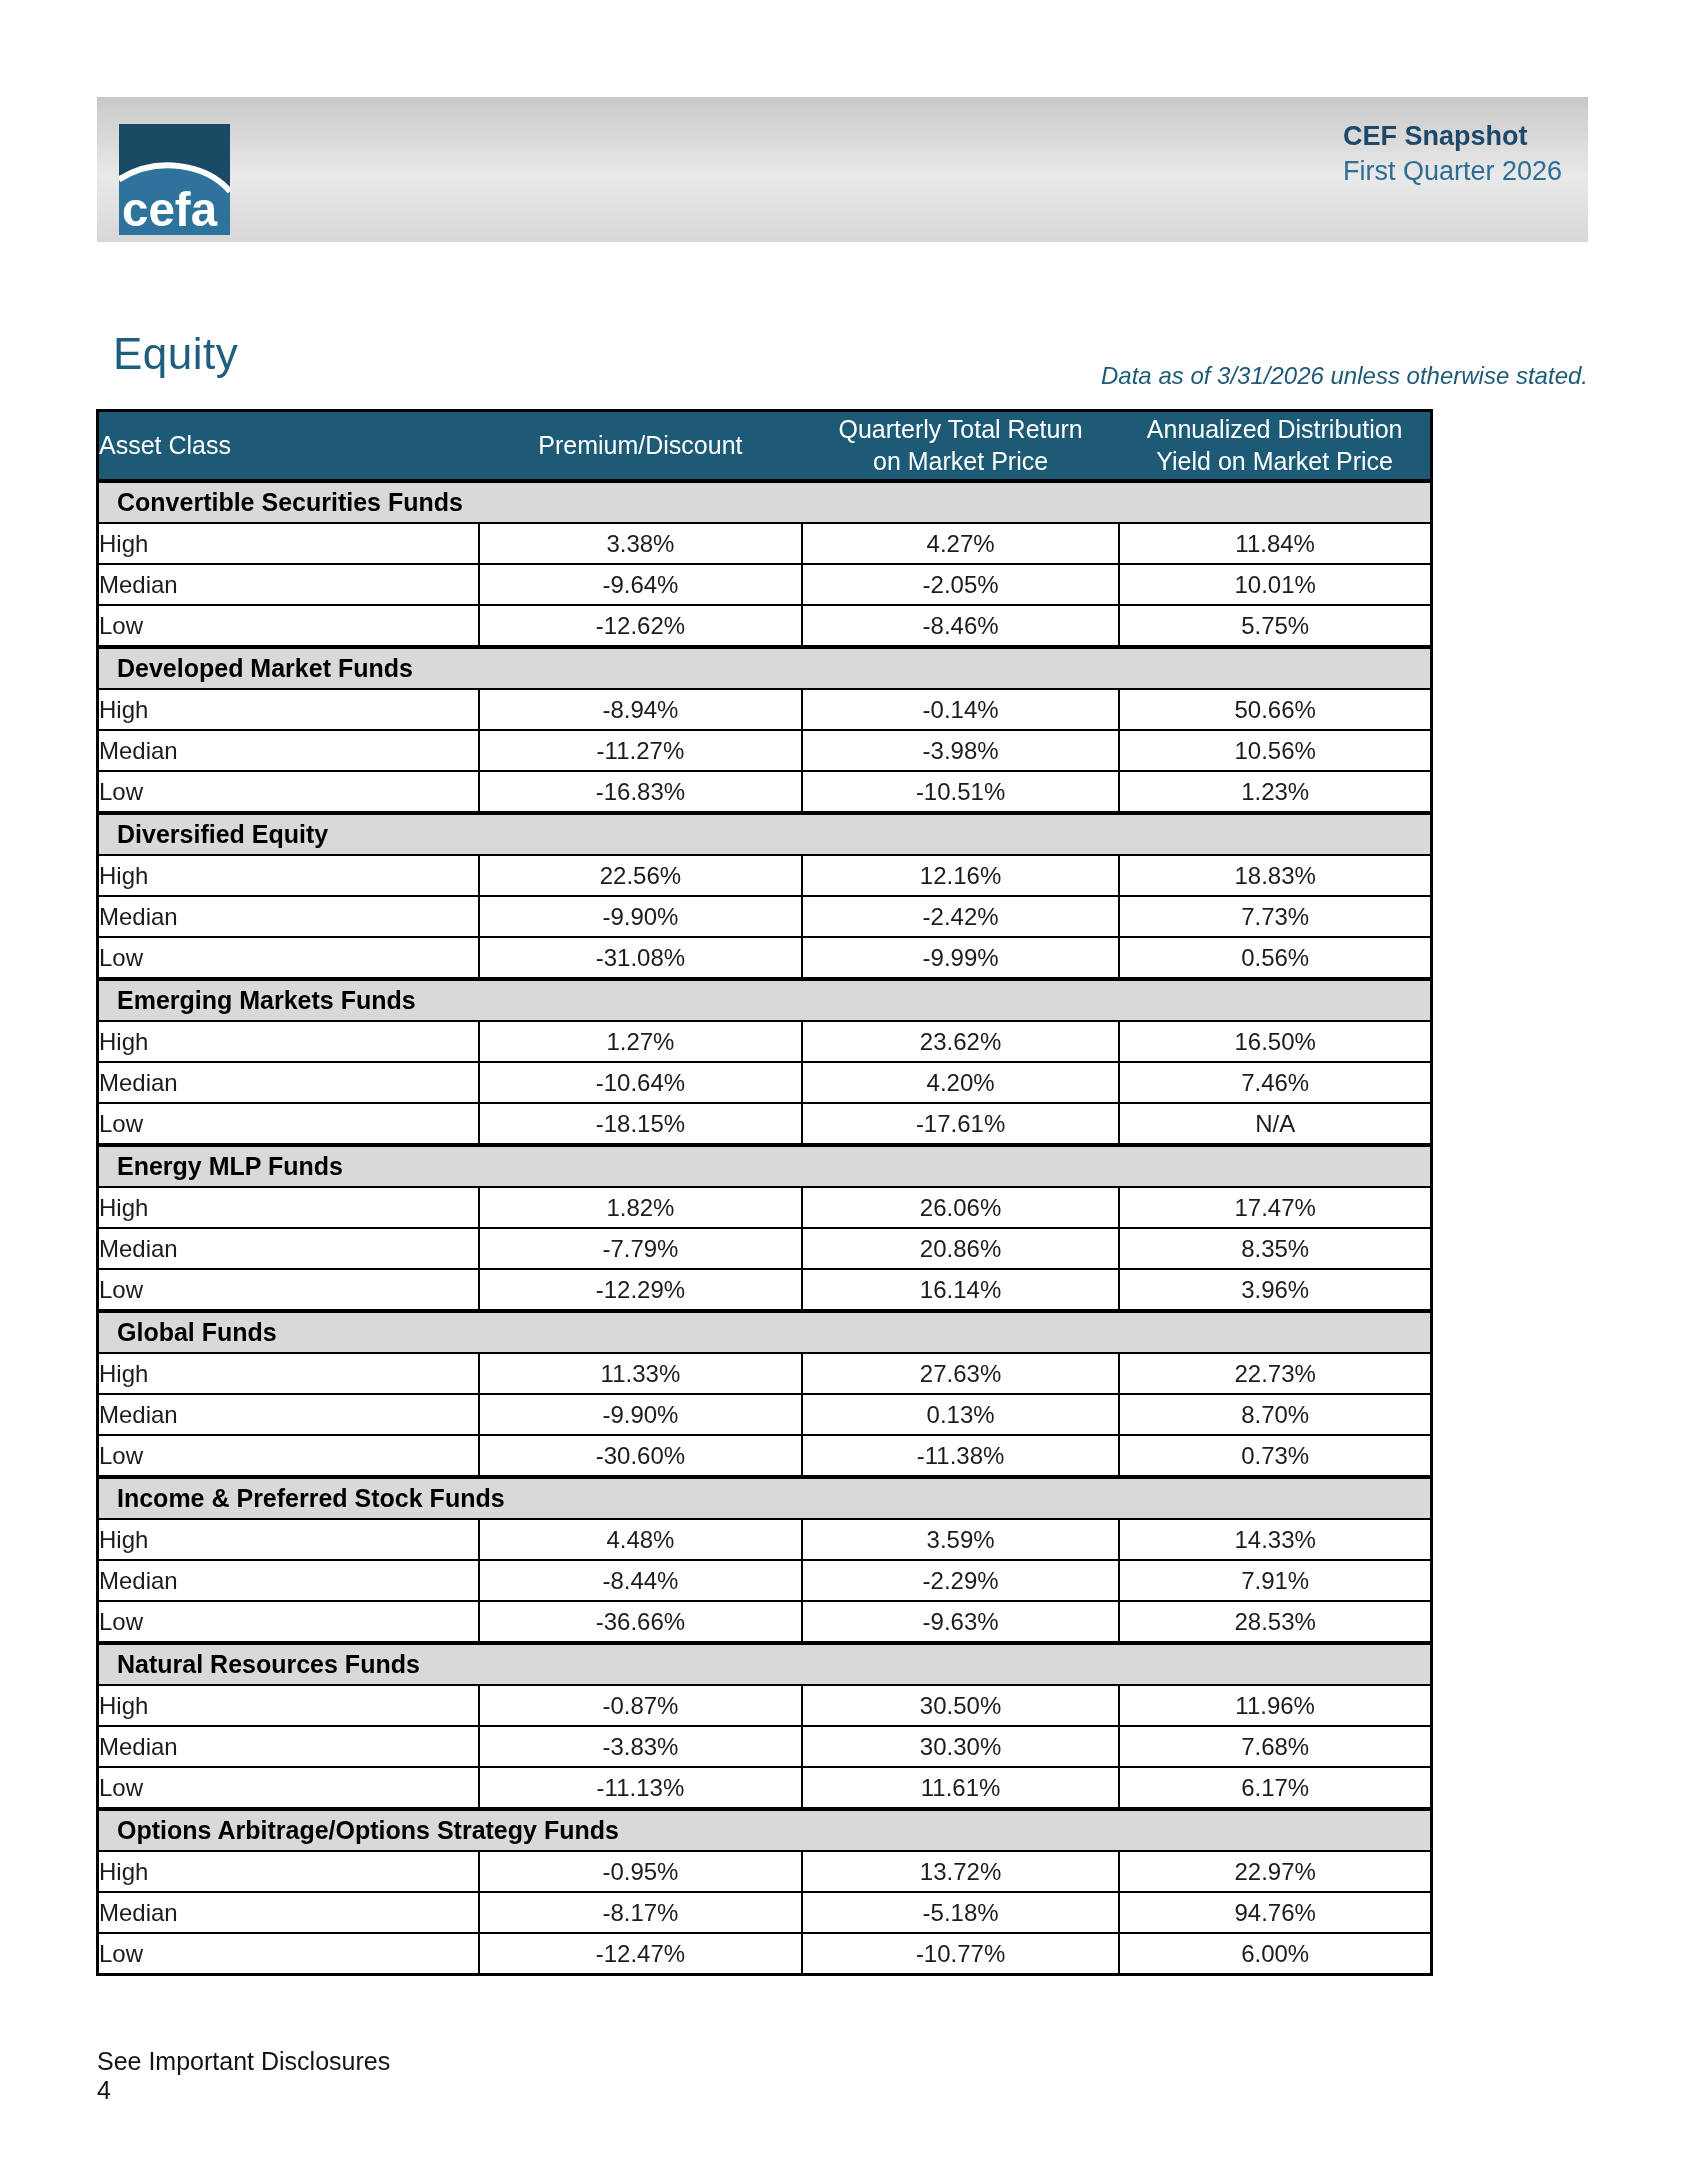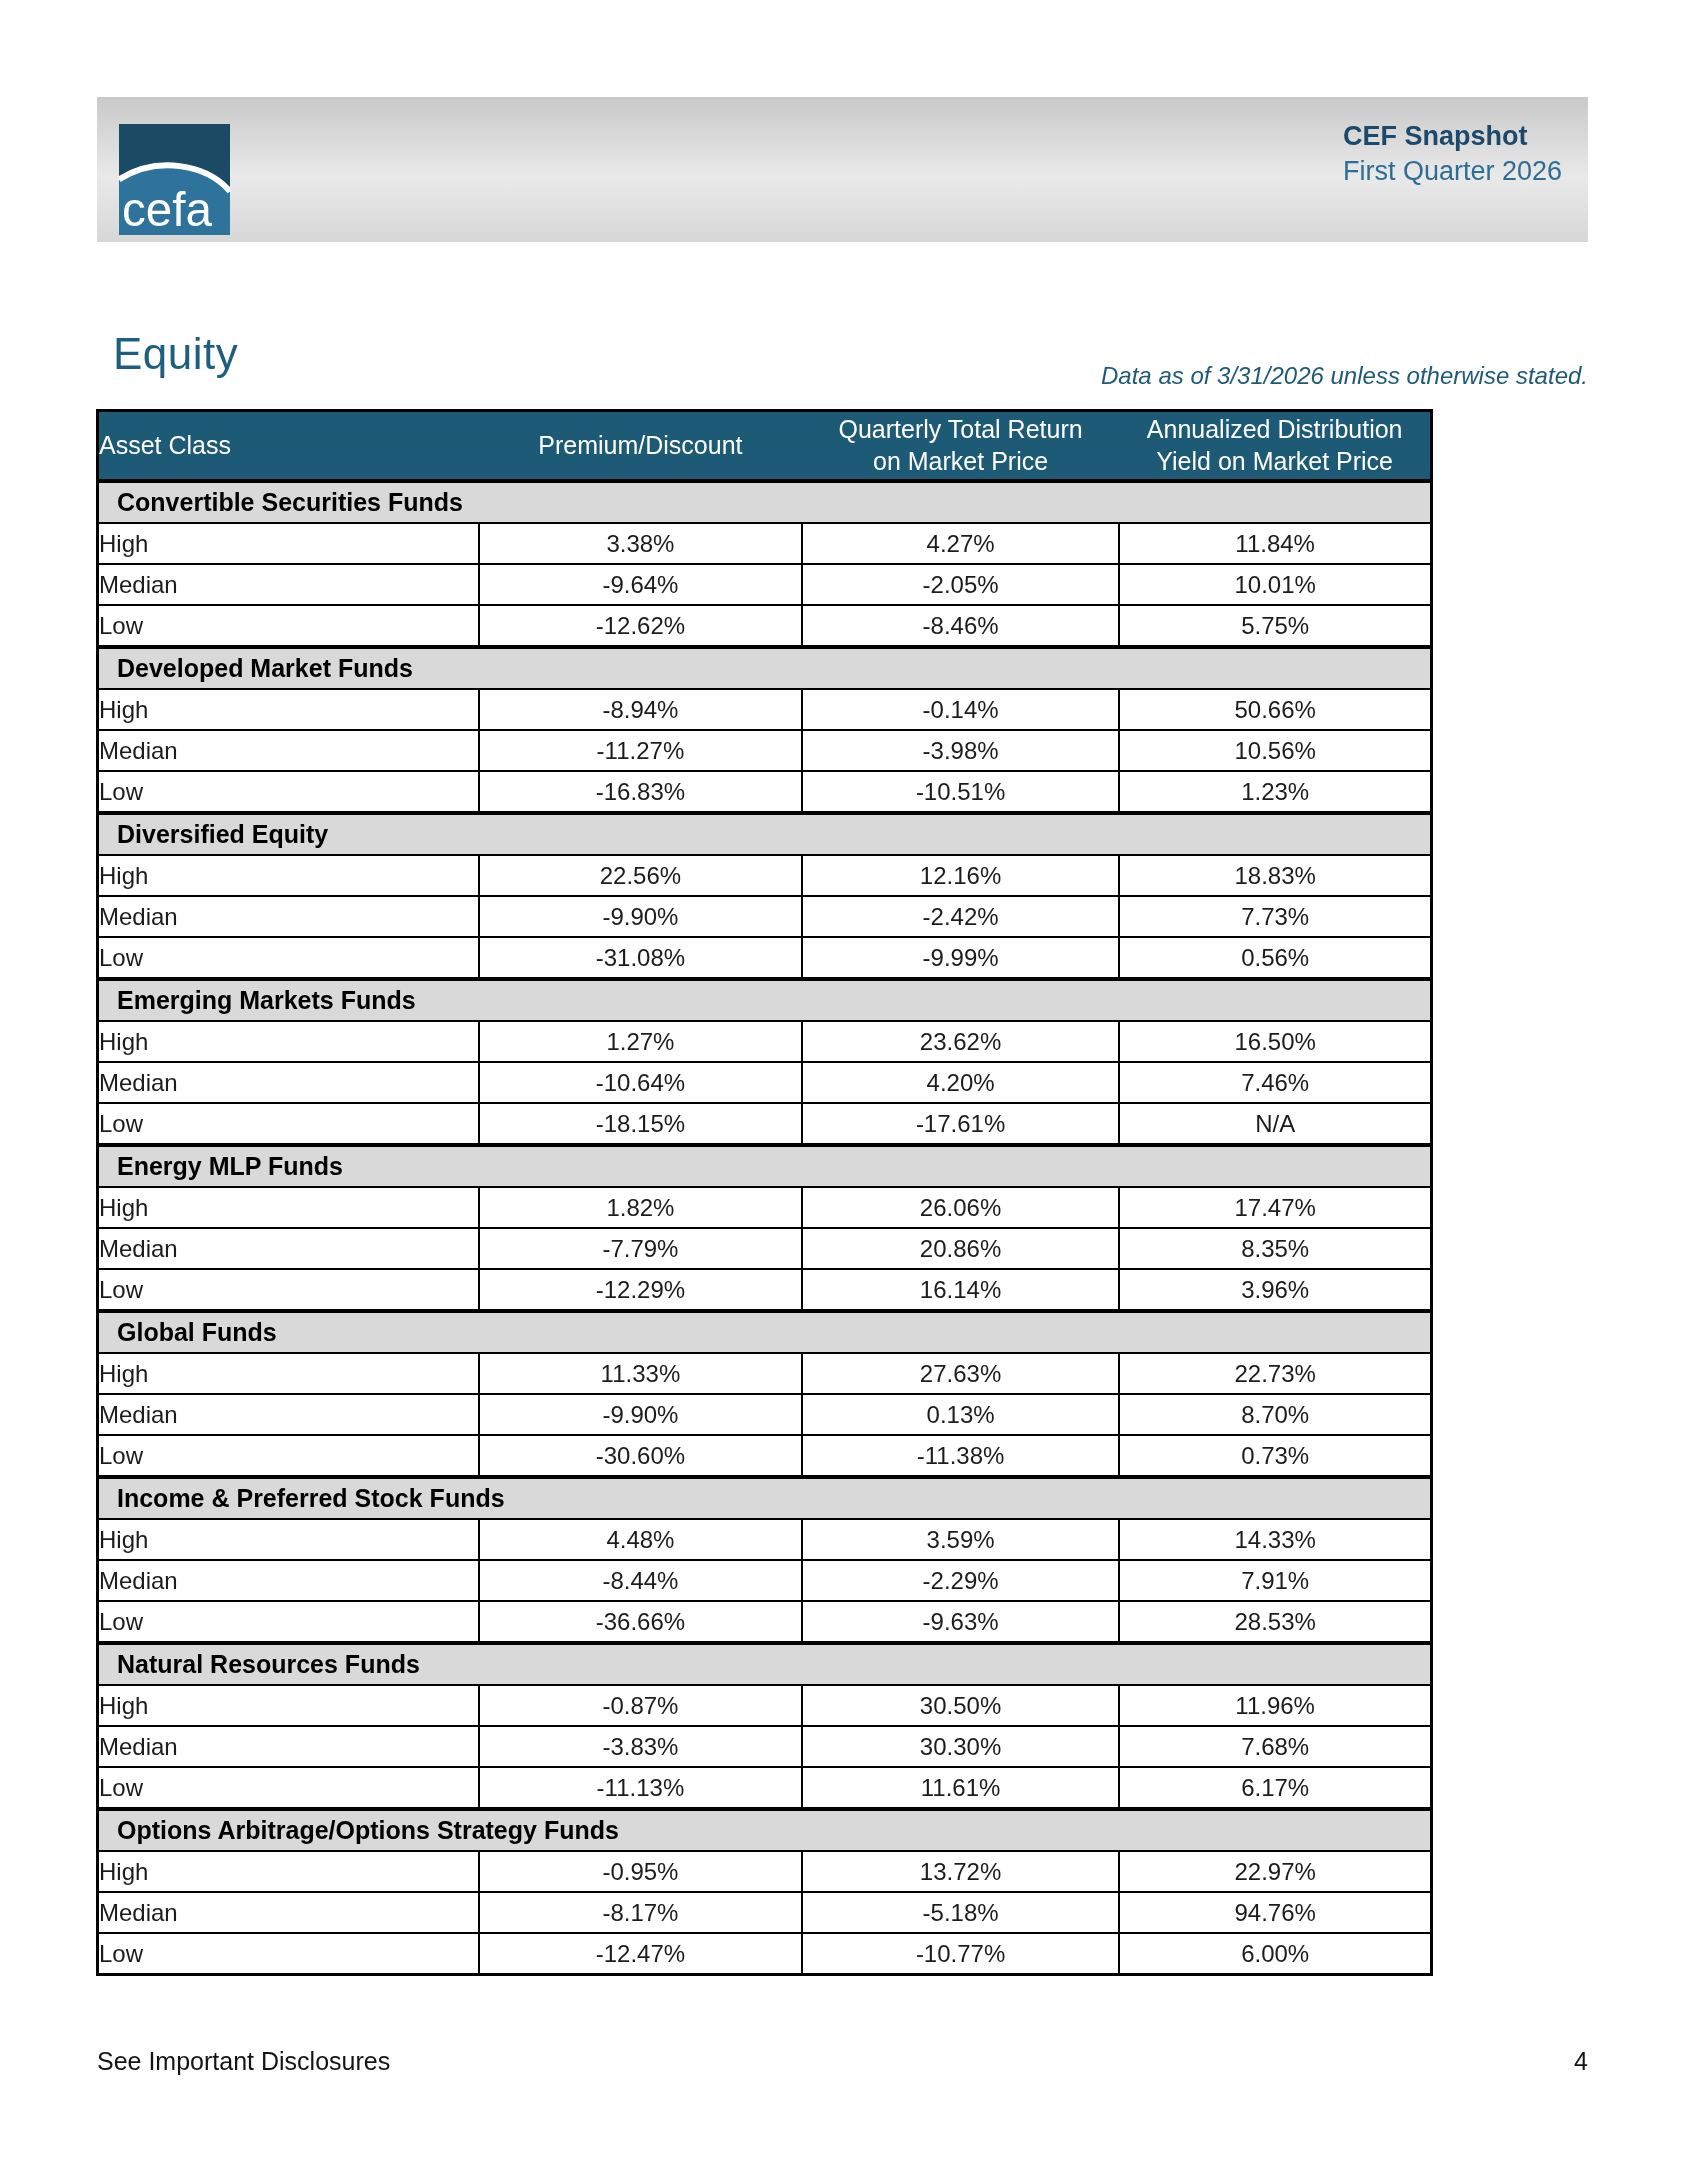--- a/index.html
+++ b/index.html
@@ -7,21 +7,21 @@
     width:1683px; height:2178px; background:#ffffff; position:relative;
     font-family:"Liberation Sans", sans-serif; color:#111;
   }
   .page { position:absolute; inset:0; }
 
   
   .band {
     position:absolute; left:97px; top:97px; width:1491px; height:145px;
     background:linear-gradient(180deg,#c9c9c9 0%,#e9e9e9 55%,#d7d7d7 100%);
   }
-  .logo { position:absolute; left:22px; top:27px; width:111px; height:101px; }
+  .logo { position:absolute; left:22px; top:27px; width:111px; height:101px;font-weight:bold; }
   .band-right { position:absolute; right:26px; top:22px; text-align:left; }
   .band-title { font-size:27px; font-weight:bold; color:#1c486b; line-height:1.3; }
   .band-sub { font-size:27px; font-weight:400; color:#2e6d94; line-height:1.3; }
 
   
   .title-row {
     position:absolute; left:97px; top:313px; width:1491px;
     display:flex; justify-content:space-between; align-items:flex-end;
   }
   h1.page-title {
@@ -50,21 +50,21 @@
   tr.data-row td {
     background:#fff; height:39px; font-size:24px; color:#1c1c1c;
     border:2px solid #000; padding:0;
   }
   td.label-cell { padding-left:44px; text-align:left; }
   td.value-cell { text-align:center; }
 
   
   .footer {
     position:absolute; left:97px; top:2047px; width:1491px;
-    display:flex; justify-content:space-between; font-size:25px; color:#141414;
+    display:flex; justify-content:space-between; font-size:25px; color:#141414;flex-direction:column;
   }
 </style>
 </head>
 <body>
 
 <div class="page">
 
   <div class="band">
     <div class="logo">
       <svg viewBox="0 0 112 112" width="111" height="111">

